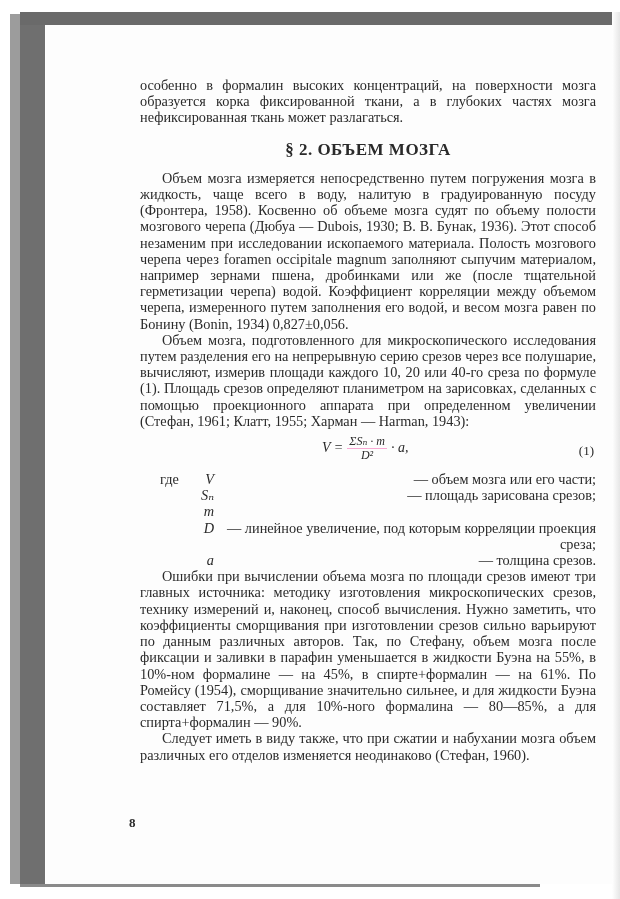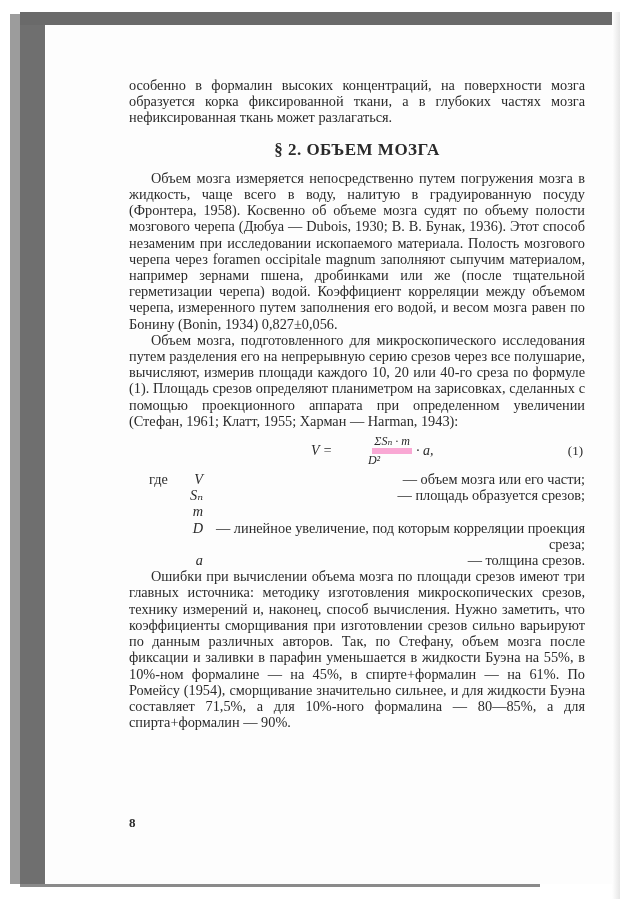--- a/index.html
+++ b/index.html
@@ -12,38 +12,38 @@
   .frame-left-outer { position: absolute; left: 10px; top: 14px; width: 12px; height: 870px; background: #9c9c9c; }
   .frame-left { position: absolute; left: 20px; top: 14px; width: 25px; height: 870px; background: #6f6f6f; }
   .frame-top { position: absolute; left: 20px; top: 12px; width: 600px; height: 13px; background: #6a6a6a; }
   .frame-bottom { position: absolute; left: 20px; top: 884px; width: 520px; height: 3px; background: #8a8a8a; }
   .frame-right { position: absolute; left: 612px; top: 12px; width: 8px; height: 887px; background: linear-gradient(to right, #ffffff, #e6e6e6); }
   .page {
     position: absolute; left: 46px; top: 25px; width: 566px; height: 859px;
     background: #fdfdfd;
   }
   .text-col {
-    position: absolute; left: 129px; top: 77px; width: 456px;
+    position: absolute; left: 140px; top: 77px; width: 456px;
     font-size: 14.3px; line-height: 16.2px; text-align: justify;
   }
   .text-col p { margin: 0; }
   .indent { text-indent: 22px; }
   .heading {
     text-align: center; font-weight: bold; font-size: 17px;
     letter-spacing: 0.5px; margin: 16px 0 12px 0 !important;
   }
   .formula {
     position: relative; height: 36px; margin: 4px 0 2px 0;
   }
   .formula-body {
     position: absolute; left: 182px; top: 2px; font-style: italic; font-size: 14px;
     display: flex; align-items: center;
   }
   .frac { display: inline-flex; flex-direction: column; align-items: center; margin: 0 4px; font-size: 12px; line-height: 13px; }
-  .frac .num { border-bottom: 6px solid #f9a8d4; padding: 0 2px; margin-left: 36px; }
+  .frac .num { border-bottom: 1px solid #f9a8d4; padding: 0 2px; }
   .formula-num { position: absolute; right: 2px; top: 10px; font-size: 13px; }
   .defs { margin: 0; }
   .def-row { display: flex; margin-left: 20px; }
   .def-lead { width: 26px; flex: none; }
   .def-sym { width: 28px; flex: none; text-align: right; font-style: italic; padding-right: 2px; }
   .def-text { flex: 1; text-align: right; }
   .page-number { position: absolute; left: 129px; top: 815px; font-size: 13px; font-weight: bold; }
 </style>
 </head>
 <body>
@@ -75,34 +75,35 @@
 
   <div class="defs">
     <div class="def-row">
       <span class="def-lead">где</span>
       <span class="def-sym">V</span>
       <span class="def-text">— объем мозга или его части;</span>
     </div>
     <div class="def-row">
       <span class="def-lead"></span>
       <span class="def-sym">Sₙ</span>
-      <span class="def-text">— площадь образуется срезов;</span>
+      <span class="def-text">— площадь зарисована срезов;</span>
     </div>
     <div class="def-row">
       <span class="def-lead"></span>
       <span class="def-sym">m</span>
     </div>
     <div class="def-row">
       <span class="def-lead"></span>
       <span class="def-sym">D</span>
       <span class="def-text">— линейное увеличение, под которым корреляции проекция среза;</span>
     </div>
     <div class="def-row">
       <span class="def-lead"></span>
       <span class="def-sym">a</span>
       <span class="def-text">— толщина срезов.</span>
     </div>
   </div>
 
   <p class="indent">Ошибки при вычислении объема мозга по площади срезов имеют три главных источника: методику изготовления микроскопических срезов, технику измерений и, наконец, способ вычисления. Нужно заметить, что коэффициенты сморщивания при изготовлении срезов сильно варьируют по данным различных авторов. Так, по Стефану, объем мозга после фиксации и заливки в парафин уменьшается в жидкости Буэна на 55%, в 10%-ном формалине — на 45%, в спирте+формалин — на 61%. По Ромейсу (1954), сморщивание значительно сильнее, и для жидкости Буэна составляет 71,5%, а для 10%-ного формалина — 80—85%, а для спирта+формалин — 90%.</p>
+  <p class="indent">Следует иметь в виду также, что при сжатии и набухании мозга объем различных его отделов изменяется неодинаково (Стефан, 1960).</p>
 </div>
 
 <div class="page-number">8</div>
 
 </body></html>

